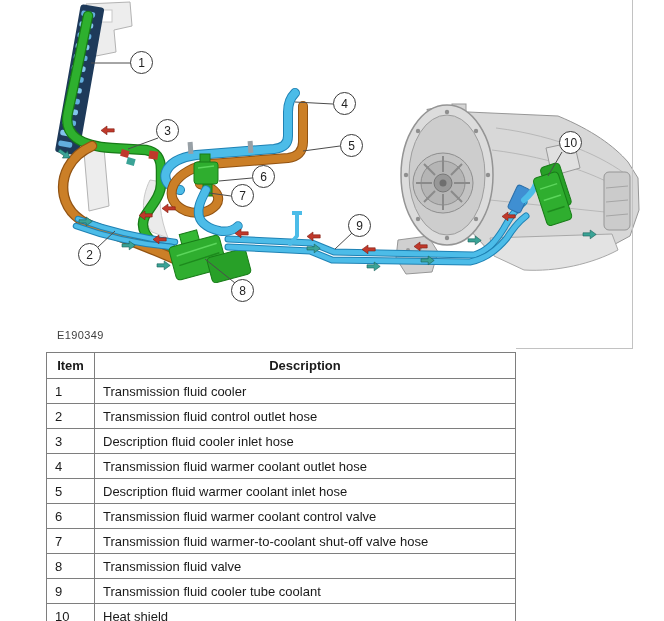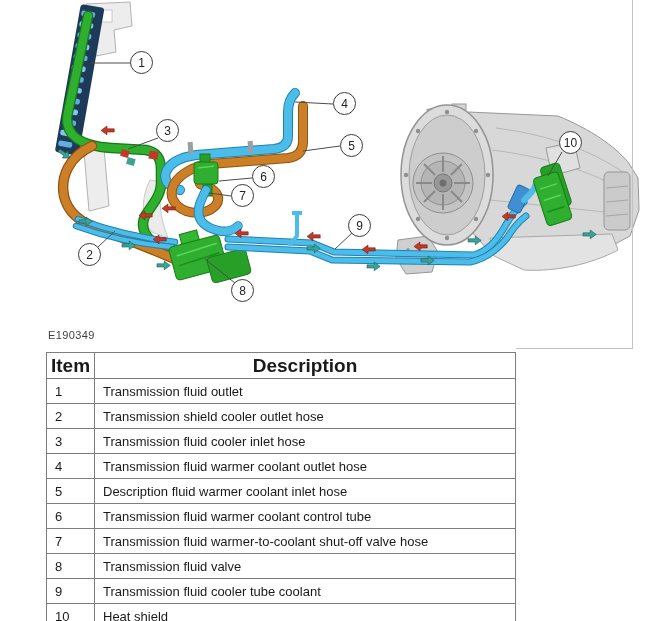--- a/index.html
+++ b/index.html
@@ -3,28 +3,28 @@
 <meta charset="utf-8">
 <style>
   html,body{margin:0;padding:0;background:#ffffff;}
   .page{position:relative;width:664px;height:621px;background:#ffffff;overflow:hidden;
         font-family:"Liberation Sans",sans-serif;color:#1a1a1a;}
   .figure-region{position:absolute;left:0;top:0;width:664px;height:350px;}
   .diagram-svg{position:absolute;left:0;top:0;}
   .callout{position:absolute;width:23px;height:23px;border:1.4px solid #3a3a3a;border-radius:50%;
            background:#ffffff;display:flex;align-items:center;justify-content:center;
            font-size:12px;color:#222;box-sizing:border-box;}
-  .figure-code{position:absolute;left:48px;top:329px;font-size:11px;color:#3f3f3f;letter-spacing:.4px;}
+  .figure-code{position:absolute;left:57px;top:329px;font-size:11px;color:#3f3f3f;letter-spacing:.4px;}
   .frame-right{position:absolute;left:632px;top:0;width:1px;height:349px;background:#c2c2c2;}
   .frame-bottom{position:absolute;left:516px;top:348px;width:117px;height:1px;background:#c2c2c2;}
   .parts-table{position:absolute;left:46px;top:352px;width:470px;border-collapse:collapse;
                font-size:13px;table-layout:fixed;}
   .parts-table th,.parts-table td{border:1px solid #7e7e7e;padding:0 0 0 8px;text-align:left;
                height:24px;vertical-align:middle;overflow:hidden;white-space:nowrap;}
-  .parts-table th{height:25px;text-align:center;font-weight:bold;font-size:19px;padding:0;}
+  .parts-table th{height:25px;text-align:center;font-weight:bold;font-size:13px;padding:0;}
   .col-item{width:47px;}
 </style>
 </head>
 <body>
 
 <div class="page">
 
   <div class="figure-region">
     <svg class="diagram-svg" width="664" height="350" viewBox="0 0 664 350">
       <defs>
@@ -252,41 +252,41 @@
   <table class="parts-table">
     <thead>
       <tr>
         <th class="col-item">Item</th>
         <th>Description</th>
       </tr>
     </thead>
     <tbody>
       <tr>
           <td>1</td>
-          <td>Transmission fluid outlet</td>
+          <td>Transmission fluid cooler</td>
         </tr>
       <tr>
           <td>2</td>
-          <td>Transmission shield cooler outlet hose</td>
+          <td>Transmission fluid control outlet hose</td>
         </tr>
       <tr>
           <td>3</td>
-          <td>Transmission fluid cooler inlet hose</td>
+          <td>Description fluid cooler inlet hose</td>
         </tr>
       <tr>
           <td>4</td>
           <td>Transmission fluid warmer coolant outlet hose</td>
         </tr>
       <tr>
           <td>5</td>
           <td>Description fluid warmer coolant inlet hose</td>
         </tr>
       <tr>
           <td>6</td>
-          <td>Transmission fluid warmer coolant control tube</td>
+          <td>Transmission fluid warmer coolant control valve</td>
         </tr>
       <tr>
           <td>7</td>
           <td>Transmission fluid warmer-to-coolant shut-off valve hose</td>
         </tr>
       <tr>
           <td>8</td>
           <td>Transmission fluid valve</td>
         </tr>
       <tr>

